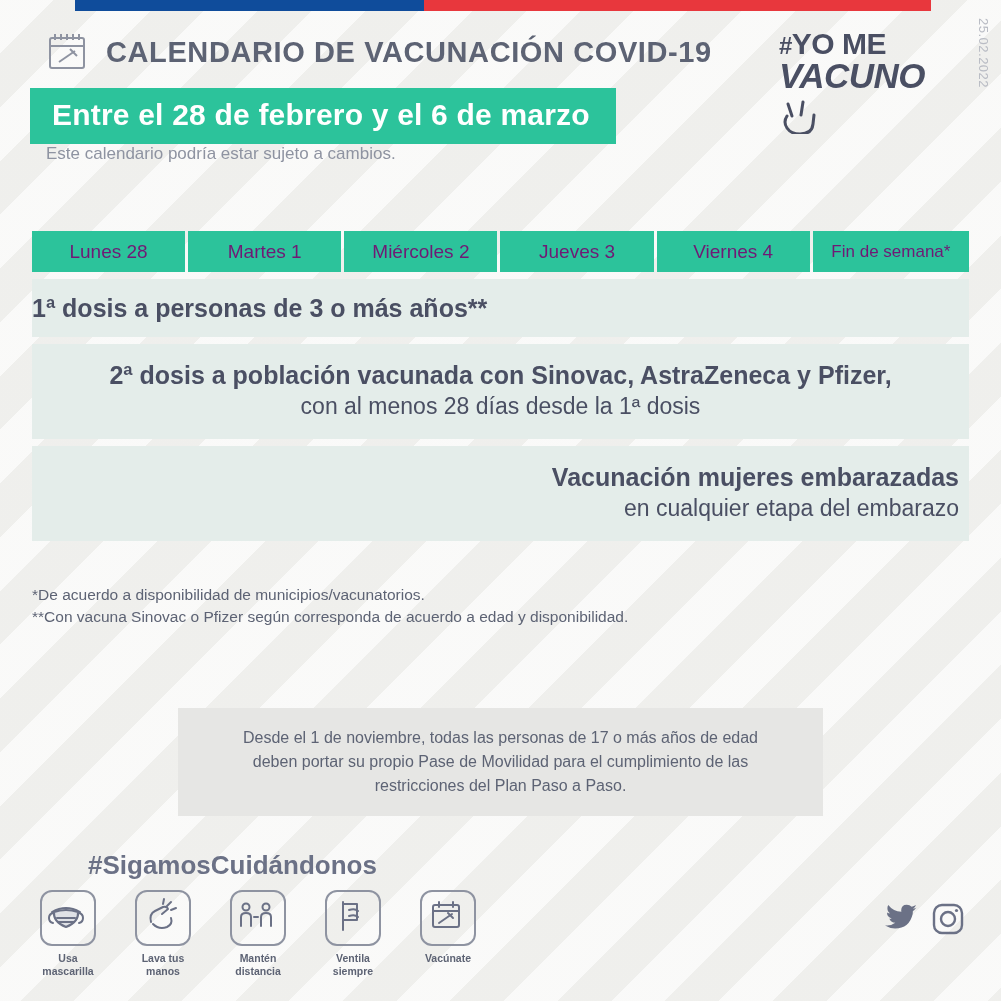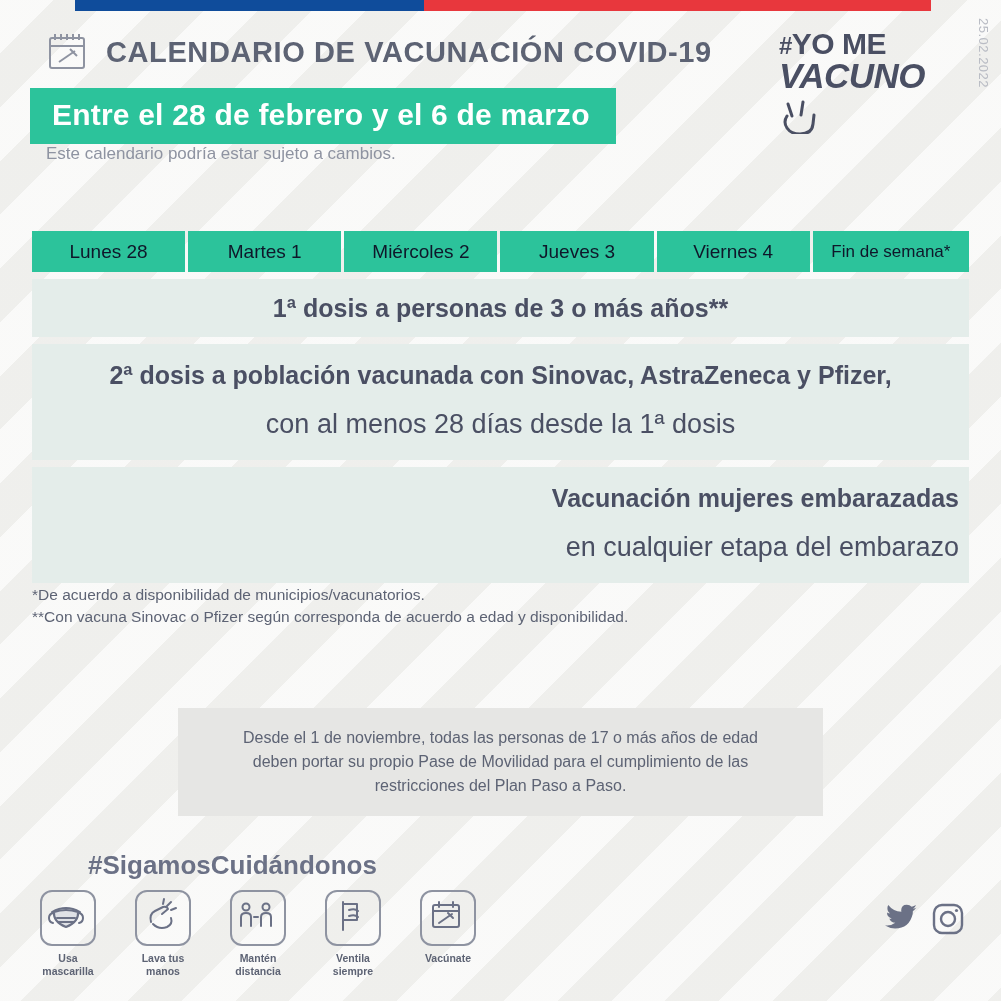--- a/index.html
+++ b/index.html
@@ -122,21 +122,21 @@
   .weekhead {
     position: absolute;
     top: 231px;
     left: 32px;
     width: 937px;
     display: flex;
     gap: 3px;
   }
   .weekhead .day {
     background: #2cc39b;
-    color: #0f172a;
+    color: #701a75;
     font-size: 19px;
     height: 41px;
     display: flex;
     align-items: center;
     justify-content: center;
     flex: 1;
   }
   .weekhead .day.weekend {
     flex: 1.02;
     font-size: 17px;
@@ -155,26 +155,26 @@
     text-align: center;
     color: #4a4f63;
     padding: 18px 10px;
   }
   .row .main {
     font-size: 25px;
     font-weight: bold;
     line-height: 1.2;
   }
   .row .sub {
-    font-size: 27px;
+    font-size: 23px;
     font-weight: normal;
     line-height: 1.25;
-    margin-top: 18px;
-  }
-  .row.r1 { height: 58px; display: flex; align-items: center; justify-content: center; padding: 0; }
+    margin-top: 2px;
+  }
+  .row.r1 { height: 58px; display: flex; align-items: center; justify-content: flex-start; padding: 0; }
   .row.r2 { padding: 16px 10px 18px; }
   .row.r3 { padding: 16px 10px 18px; text-align: right; }
 
   
   .footnotes {
     position: absolute;
     top: 584px;
     left: 32px;
     font-size: 15.5px;
     color: #5d6374;

